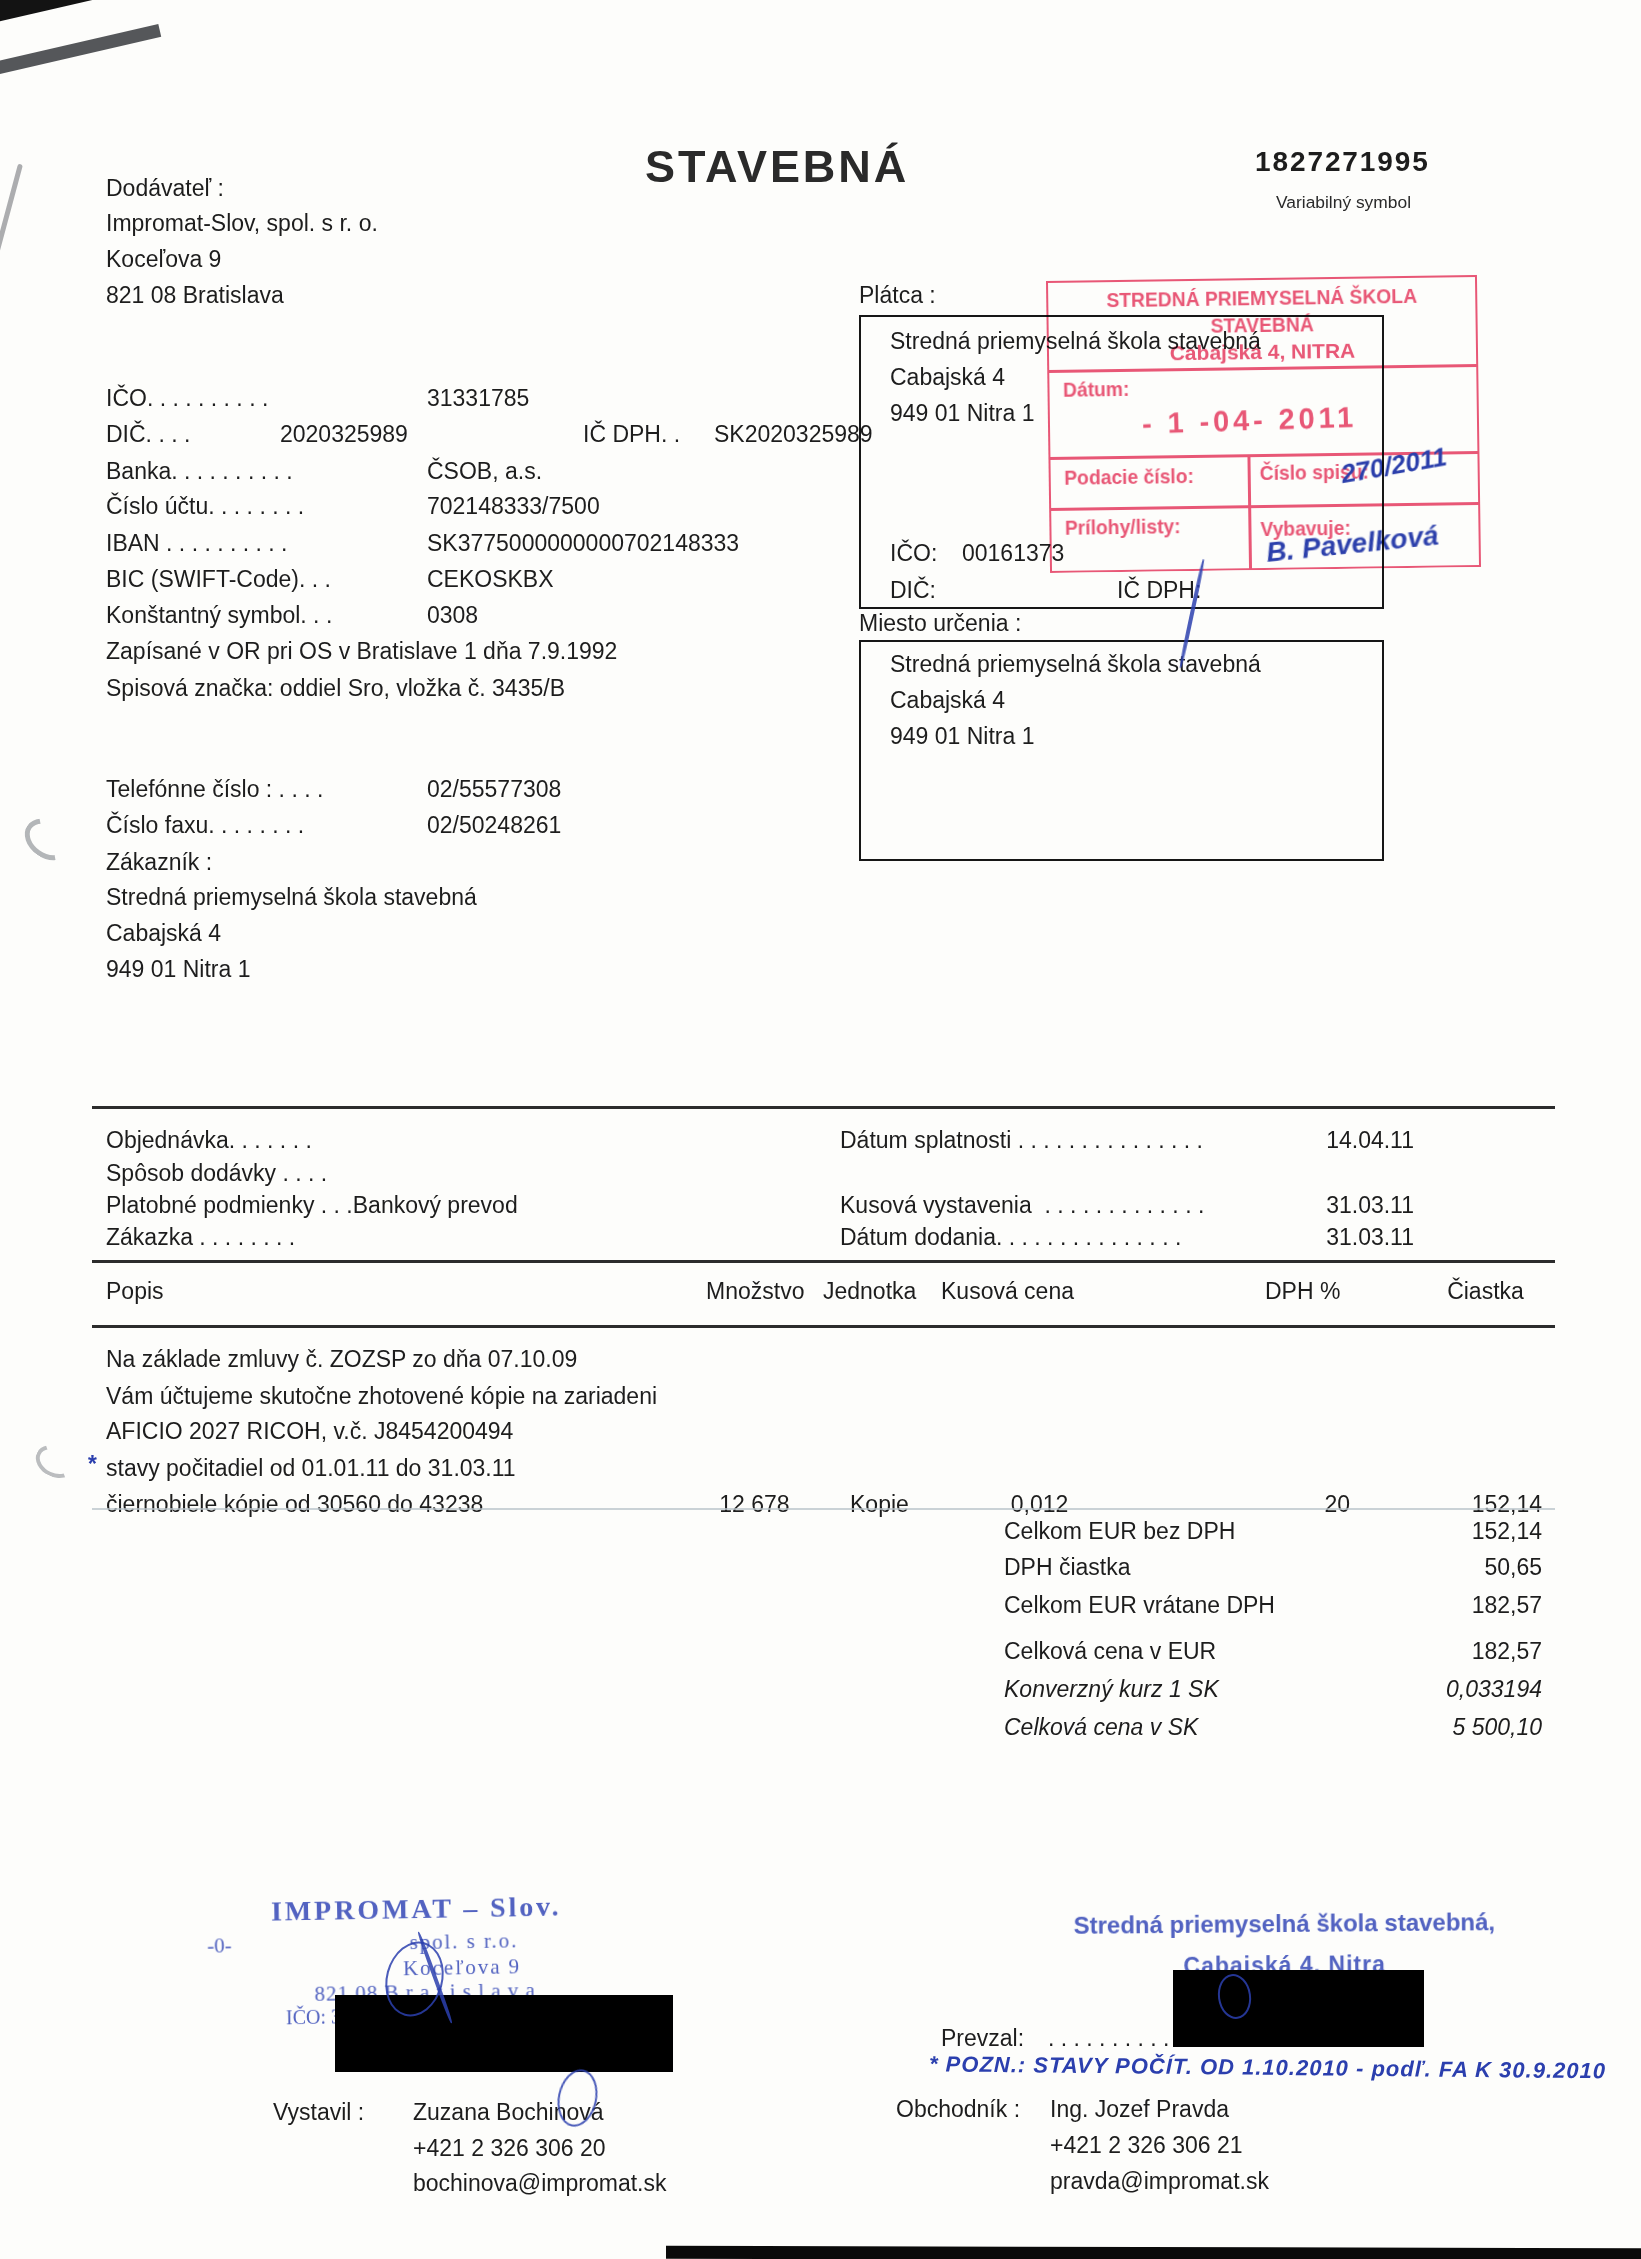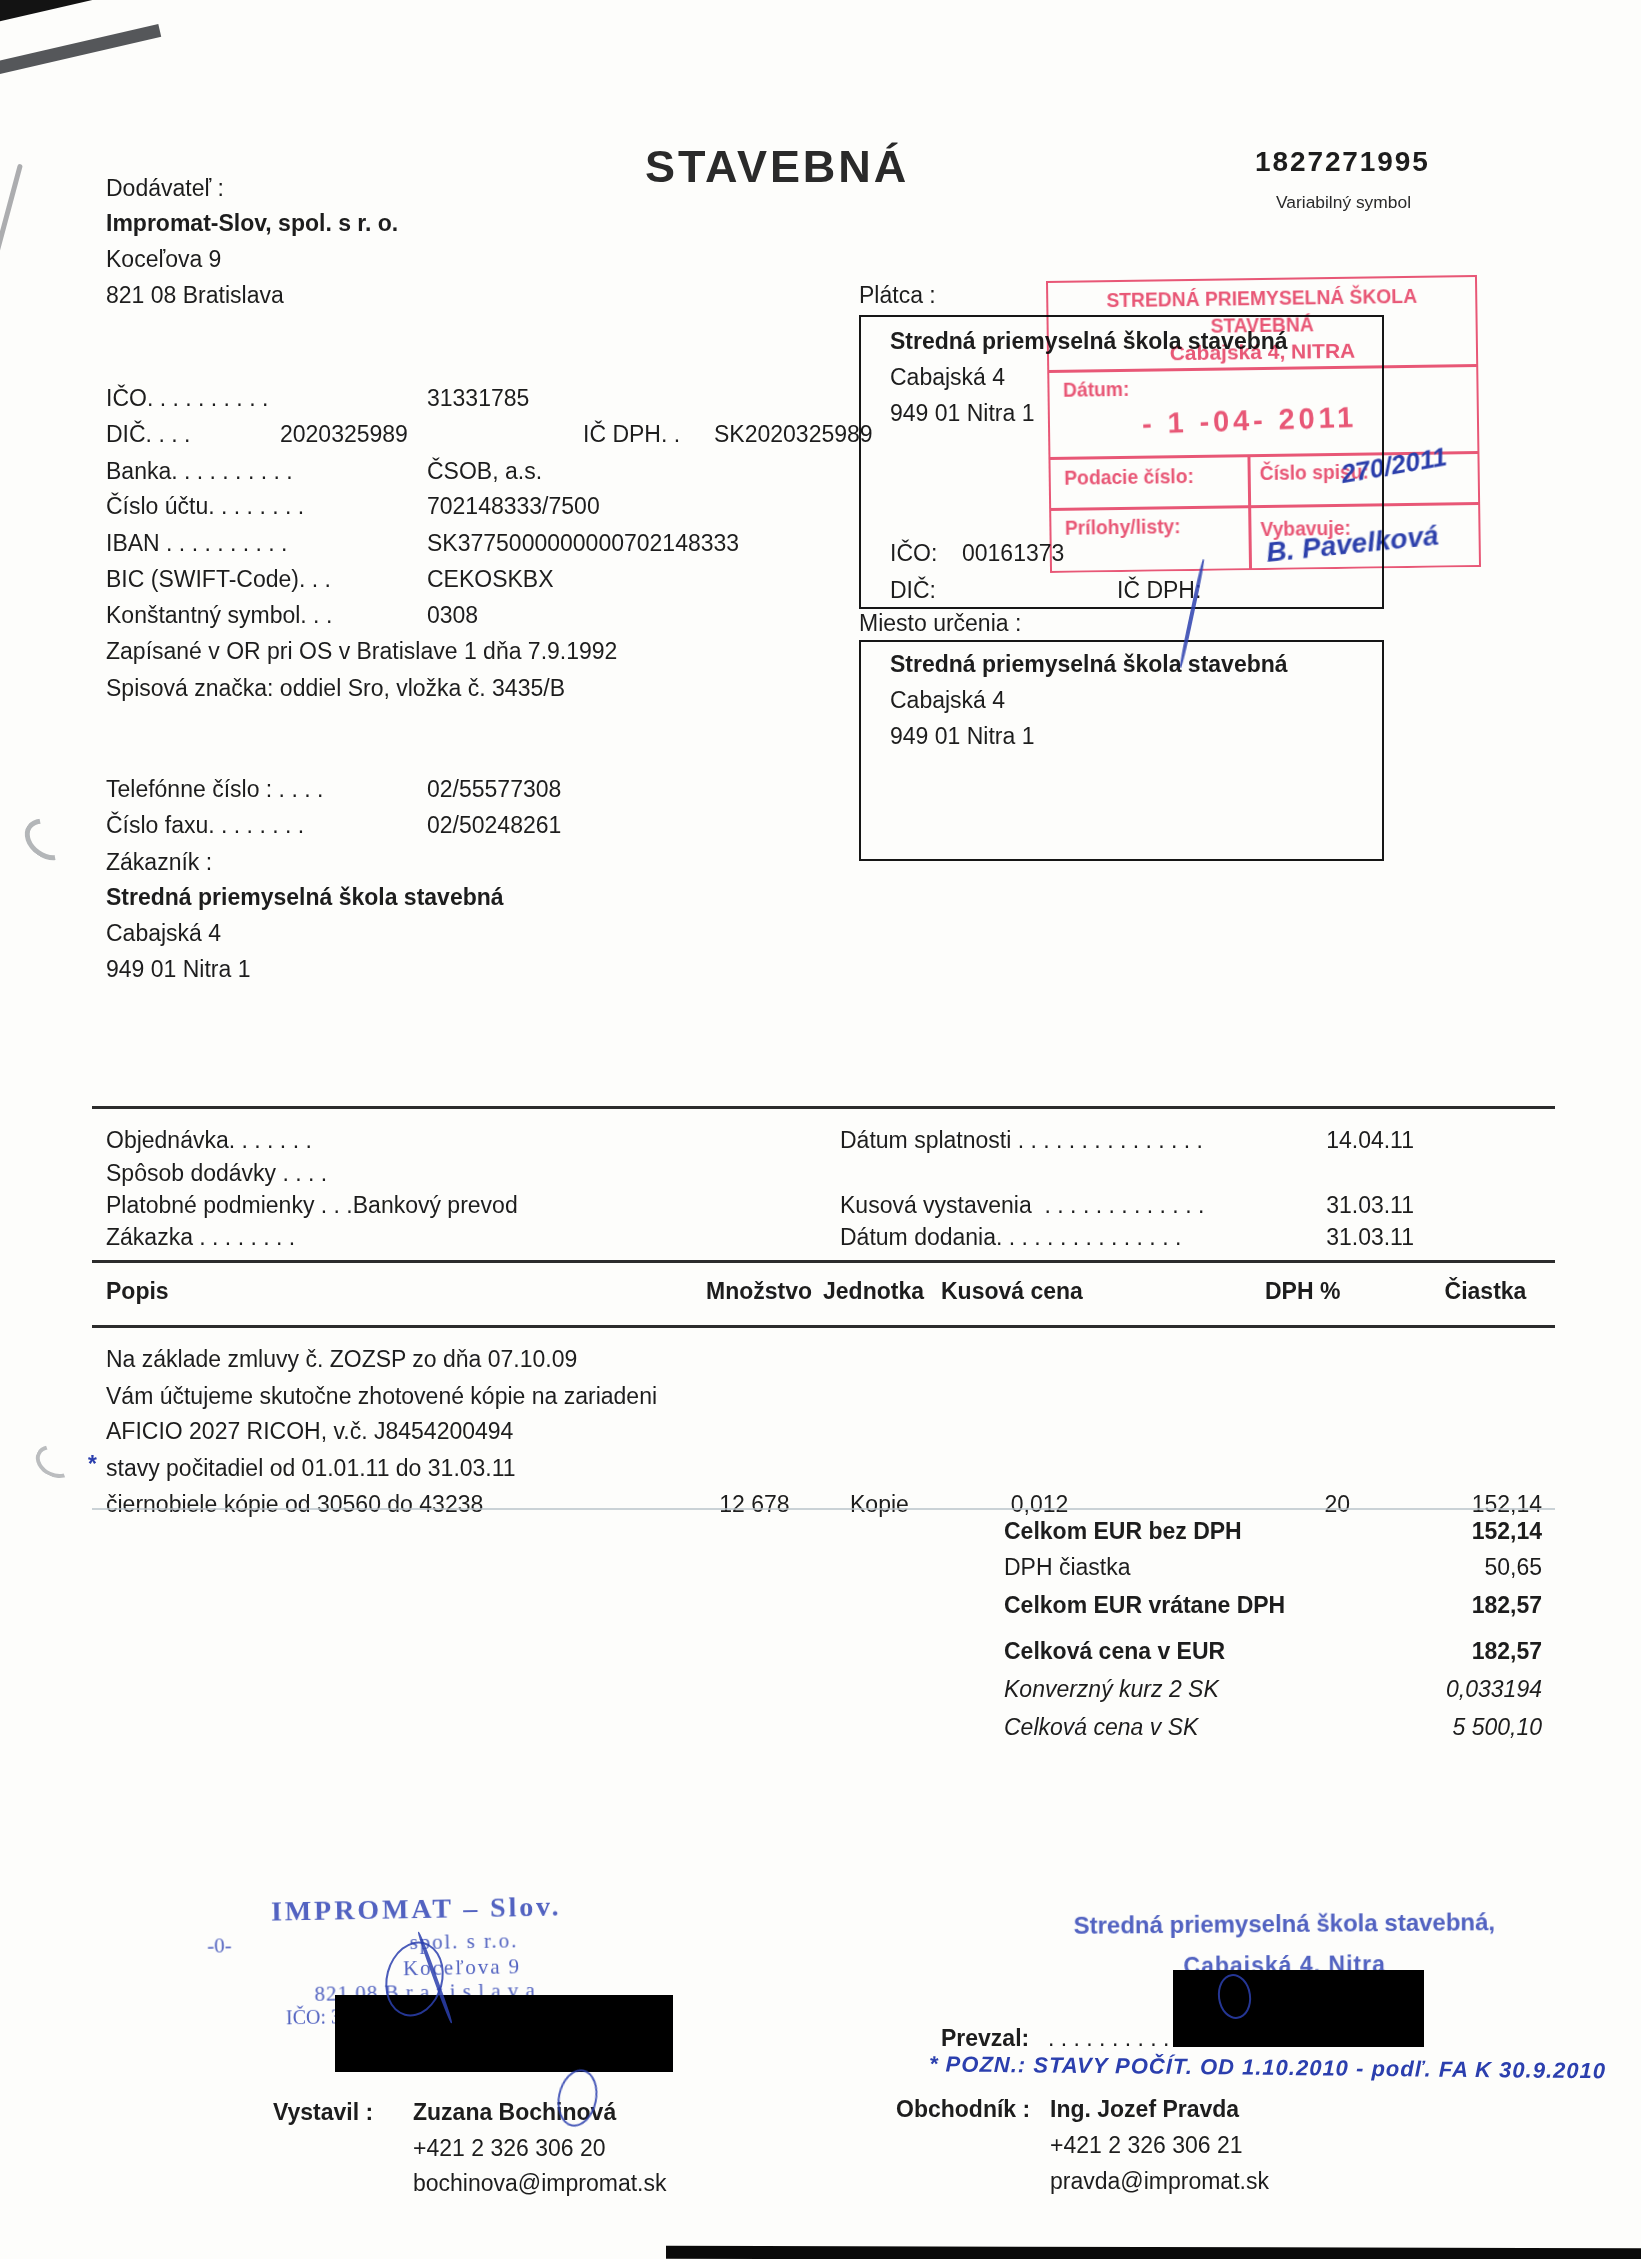--- a/index.html
+++ b/index.html
@@ -1,19 +1,19 @@
 <!DOCTYPE html>
 <html><head>
 <meta charset="utf-8">
 <style>
   html,body{margin:0;padding:0;background:#e8e8e8;}
   .page{position:relative;width:1641px;height:2259px;background:#fdfdfb;overflow:hidden;
         font-family:"Liberation Sans",sans-serif;}
   .t{position:absolute;font:23px/1.08 "Liberation Sans",sans-serif;color:#1d1d1d;white-space:pre;}
-  .b{font-weight:700;}
+  .b{font-weight:400;}
   .i{font-style:italic;}
   .title{font-size:45px;font-weight:700;letter-spacing:2.9px;color:#2a2a2a;}
   .invnum{font-size:28px;font-weight:700;letter-spacing:1.9px;}
   .cap{font-size:17.4px;color:#2a2a2a;}
   .line{position:absolute;background:#2c2c2c;height:2.9px;}
   .fline{position:absolute;background:#b8c3c9;height:1.9px;opacity:.75;}
   .box{position:absolute;border:2.9px solid #161616;}
   .box .t{font-size:23px;}
   .redact{position:absolute;background:#000;z-index:8;}
   .rstamp{position:absolute;left:1048px;top:278px;width:427px;height:288px;border:2.9px solid #ea5878;
@@ -158,21 +158,21 @@
   <div class="t" style="left:850px;top:1492px">Kopie</div>
   <div class="t" style="left:994px;top:1492px;width:91px;text-align:center">0,012</div>
   <div class="t" style="left:1294px;top:1492px;width:56px;text-align:right">20</div>
   <div class="t" style="left:1448px;top:1492px;width:94px;text-align:right">152,14</div>
   <div class="fline" style="left:92px;top:1508px;width:1463px"></div>
 
   <div class="t b" style="left:1004px;top:1519px;width:538px"><span>Celkom EUR bez DPH</span><span style="position:absolute;right:0;top:0">152,14</span></div>
   <div class="t" style="left:1004px;top:1555px;width:538px"><span>DPH čiastka</span><span style="position:absolute;right:0;top:0">50,65</span></div>
   <div class="t b" style="left:1004px;top:1593px;width:538px"><span>Celkom EUR vrátane DPH</span><span style="position:absolute;right:0;top:0">182,57</span></div>
   <div class="t b" style="left:1004px;top:1639px;width:538px"><span>Celková cena v EUR</span><span style="position:absolute;right:0;top:0">182,57</span></div>
-  <div class="t i" style="left:1004px;top:1677px;width:538px"><span>Konverzný kurz 2 SK</span><span style="position:absolute;right:0;top:0">0,033194</span></div>
+  <div class="t i" style="left:1004px;top:1677px;width:538px"><span>Konverzný kurz 1 SK</span><span style="position:absolute;right:0;top:0">0,033194</span></div>
   <div class="t i" style="left:1004px;top:1715px;width:538px"><span>Celková cena v SK</span><span style="position:absolute;right:0;top:0">5 500,10</span></div>
 
   <div class="bstampL">
     <div style="left:79px;top:4.8px;font-size:28px;font-weight:700;letter-spacing:2.9px">IMPROMAT – Slov.</div>
     <div style="left:14.5px;top:42px;font-size:21px">-0-</div>
     <div style="left:217px;top:42px;font-size:21px;letter-spacing:1.9px">spol. s r.o.</div>
     <div style="left:210px;top:68px;font-size:21px;letter-spacing:1.9px">Koceľova 9</div>
     <div style="left:121px;top:92px;font-size:21px;letter-spacing:1px">821 08 B r a t i s l a v a</div>
     <div style="left:92px;top:116px;font-size:20px">IČO: 31</div>
   </div>

